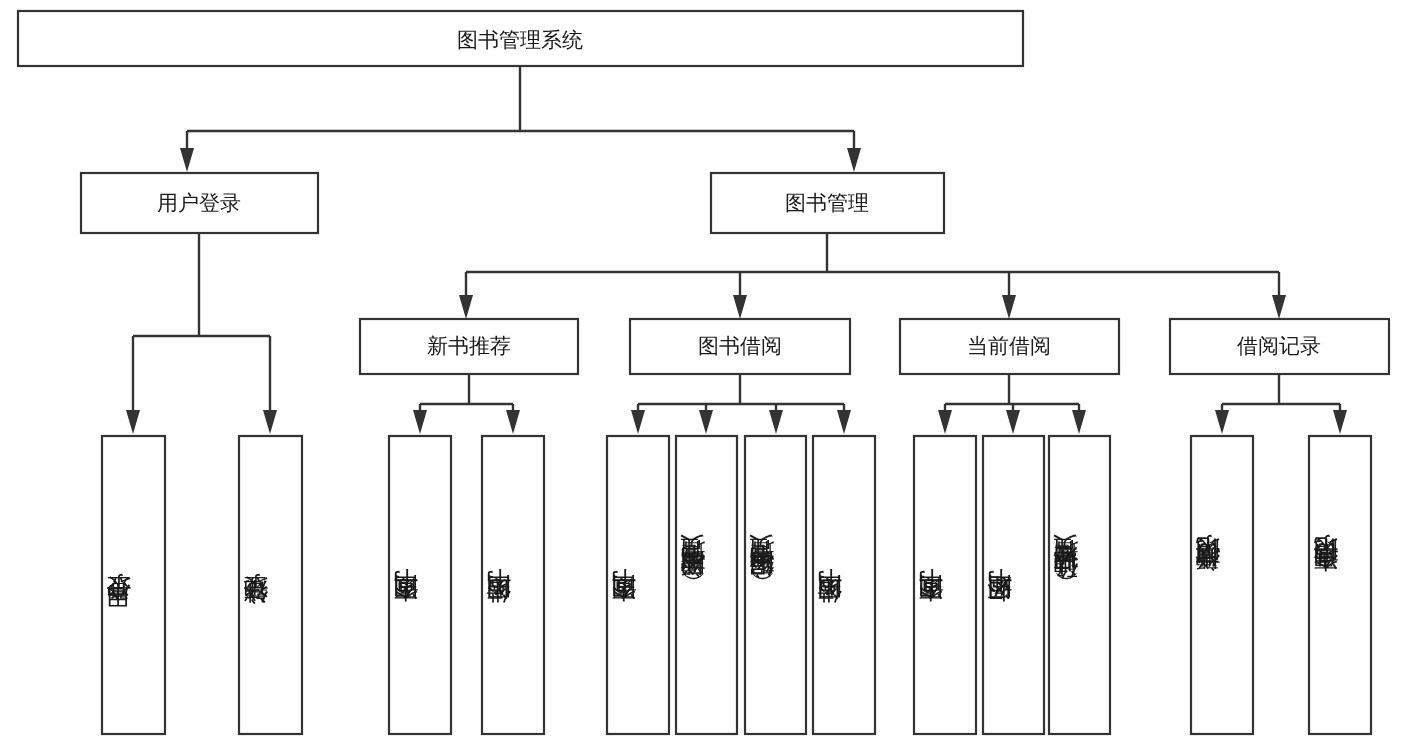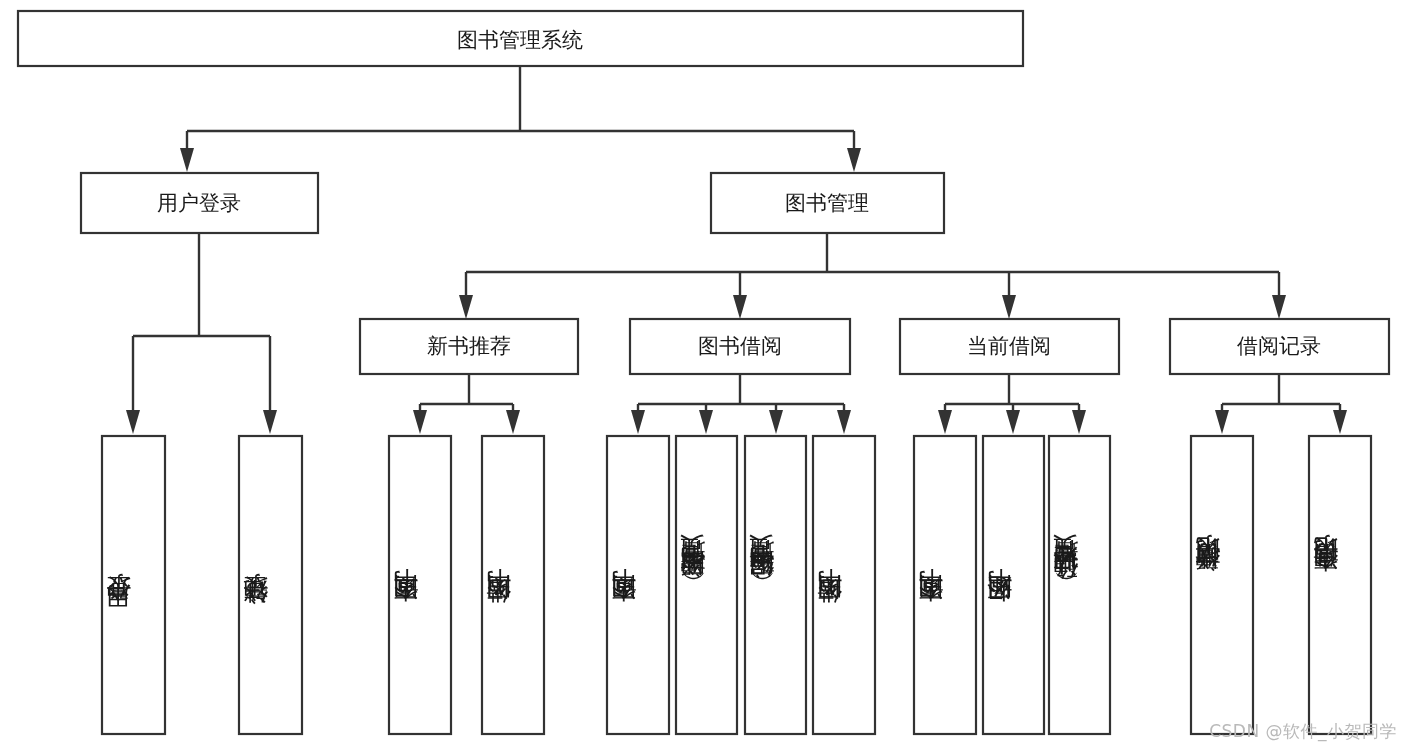--- a/index.html
+++ b/index.html
@@ -244,15 +244,14 @@
   <div class="leaf-label" style="left:749px; top:441px; width:54px; height:290px;">编辑图书（管理员）</div>
   <div class="leaf-label" style="left:817px; top:512px; width:55px; height:210px;">借阅图书</div>
 
   <div class="leaf-label" style="left:918px; top:512px; width:55px; height:210px;">查询图书</div>
   <div class="leaf-label" style="left:987px; top:512px; width:54px; height:210px;">归还图书</div>
   <div class="leaf-label" style="left:1053px; top:441px; width:54px; height:290px;">确认归还（管理员）</div>
 
   <div class="leaf-label" style="left:1195px; top:447px; width:55px; height:275px;">新增借阅记录</div>
   <div class="leaf-label" style="left:1313px; top:447px; width:55px; height:275px;">查询借阅记录</div>
 
-  <div class="watermark">CSDN @软件_小贺同学</div>
 
 </div>
 
 </body></html>

